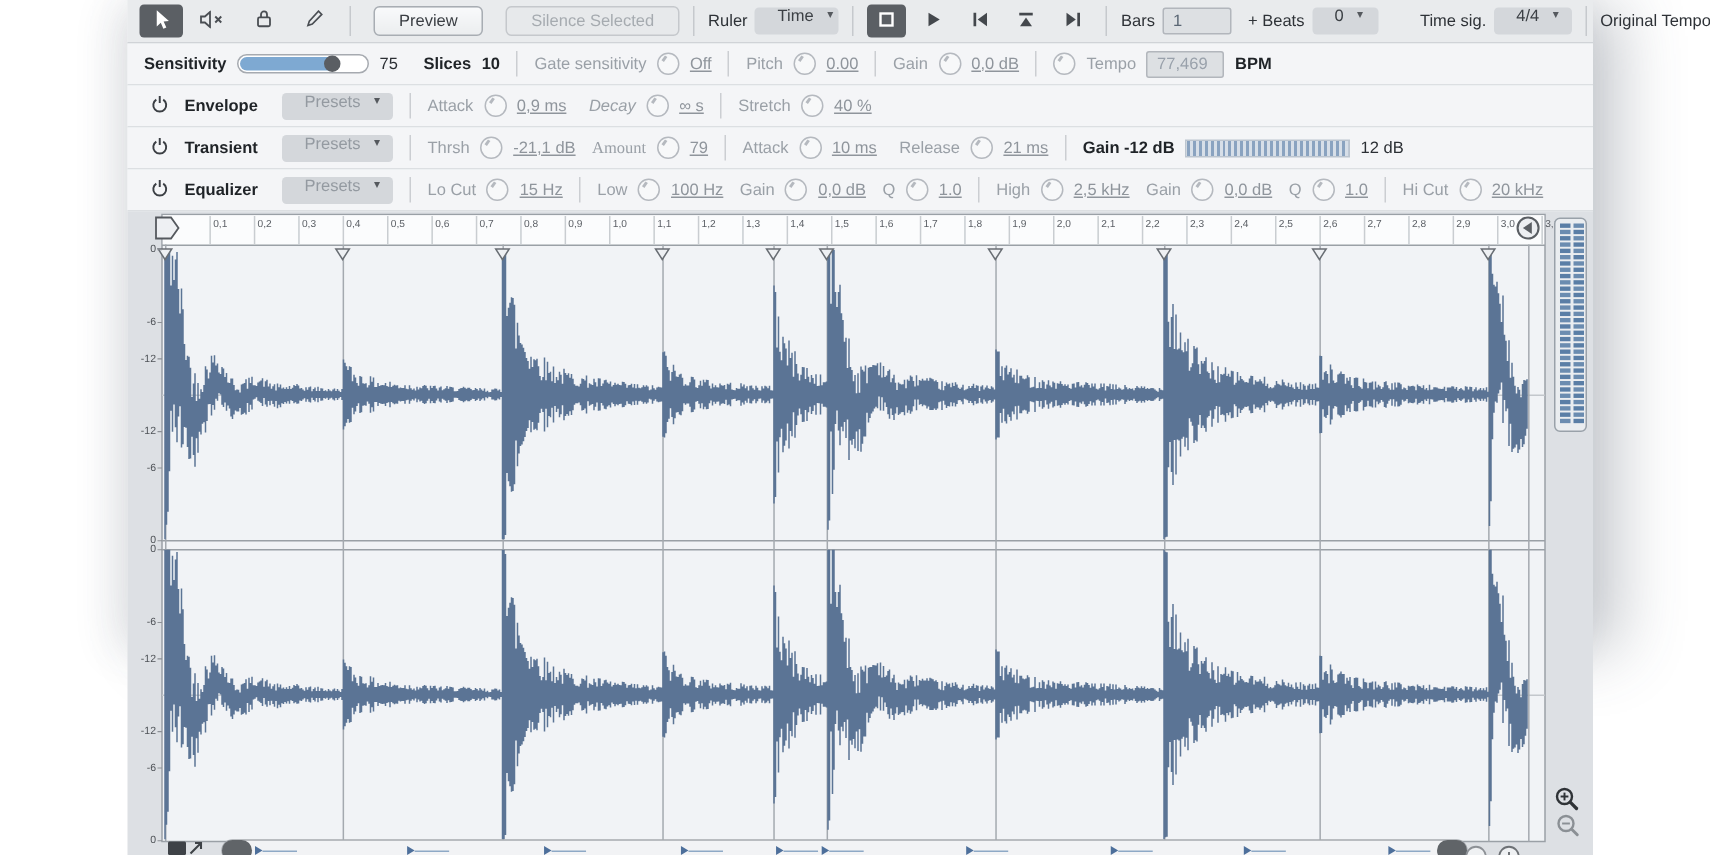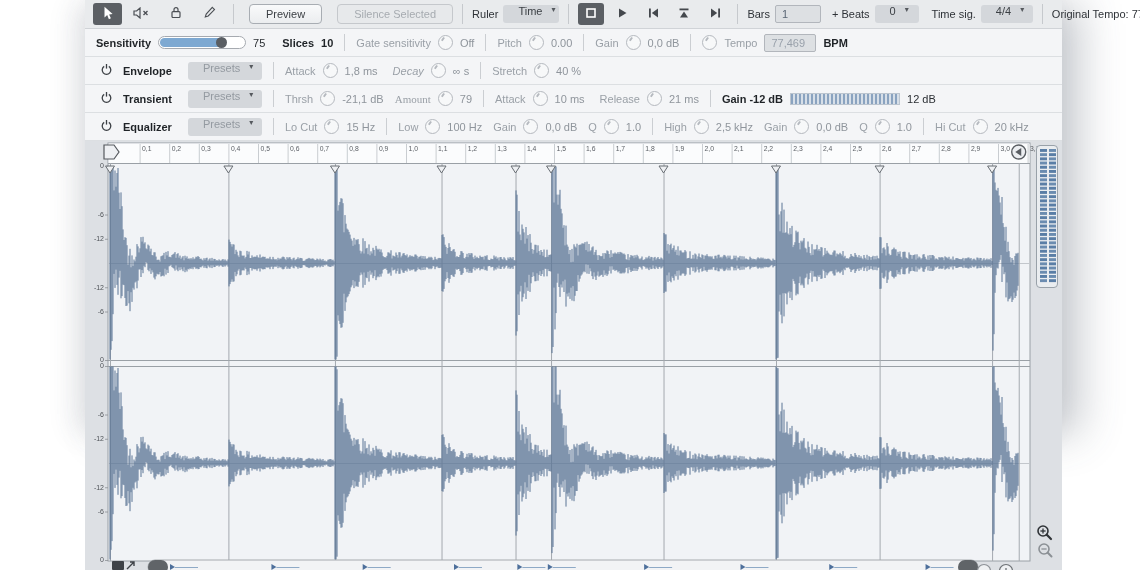--- a/index.html
+++ b/index.html
@@ -36,21 +36,21 @@
   .vsep { width:1px; height:20px; background:#c6c9cd; flex:0 0 1px; margin:0 4px; }
 
   
   .ctrl-row { height:28px; display:flex; align-items:center; padding:0 11px;
               background:#f4f5f7; border-bottom:1px solid #dcdfe2;
               font-size:11px; gap:7px; white-space:nowrap; }
   .ctrl-row .vsep { height:17px; background:#cbced2; }
   .title { font-weight:bold; color:#1f2327; }
   .title.w { width:58px; flex:0 0 58px; }
   .glabel { color:#9aa0a7; }
-  .gval { color:#8f959c; }
+  .gval { color:#8f959c;text-decoration:underline; }
   .vdark { color:#2b2f34; }
   .knob { width:15px; height:15px; border-radius:50%; border:1.5px solid #b5b9bf;
           background:#f7f8f9; position:relative; flex:0 0 15px; cursor:pointer; }
   .knob::after { content:""; position:absolute; left:3px; top:1px; width:1.5px; height:4px;
                  background:#b5b9bf; transform:rotate(35deg); }
   .pwr { width:20px; height:20px; border:none; background:transparent; display:flex;
          align-items:center; justify-content:center; cursor:pointer; flex:0 0 20px; }
   .slider { width:88px; height:13px; border-radius:7px; border:1px solid #a6aab0;
             background:#fff; position:relative; flex:0 0 88px; cursor:pointer; }
   .slider-fill { position:absolute; left:1px; top:1px; bottom:1px; width:71%;
@@ -134,21 +134,21 @@
             </svg></span>
     </button>
     <div class="vsep"></div>
     <span>Bars</span>
     <div class="inbox">1</div>
     <span style="margin-left:6px;">+ Beats</span>
     <div class="dd" style="width:44px; justify-content:space-between;">
       <span>0</span>
       <span class="caret">▾</span>
     </div>
-    <span style="margin-left:8px;">Time sig.</span>
+    <span style="margin-left:23px;">Time sig.</span>
     <div class="dd" style="width:52px; justify-content:space-between;">
       <span>4/4</span>
       <span class="caret">▾</span>
     </div>
     <div class="vsep"></div>
     <span>Original Tempo: 77,469</span>
   </div>
 
   <div class="ctrl-row">
     <span class="title">Sensitivity</span>
@@ -186,21 +186,21 @@
             </svg></span>
     </button>
     <span class="title w">Envelope</span>
     <div class="dd grayed">
       <span>Presets</span>
       <span class="caret">▾</span>
     </div>
     <div class="vsep"></div>
     <span class="glabel">Attack</span>
     <span class="knob"></span>
-    <span class="gval">1,8 ms</span>
+    <span class="gval">0,9 ms</span>
     <span class="glabel" style="margin-left:8px;font-style:italic;">Decay</span>
     <span class="knob"></span>
     <span class="gval">∞ s</span>
     <div class="vsep"></div>
     <span class="glabel">Stretch</span>
     <span class="knob"></span>
     <span class="gval">40 %</span>
   </div>
 
   <div class="ctrl-row">

